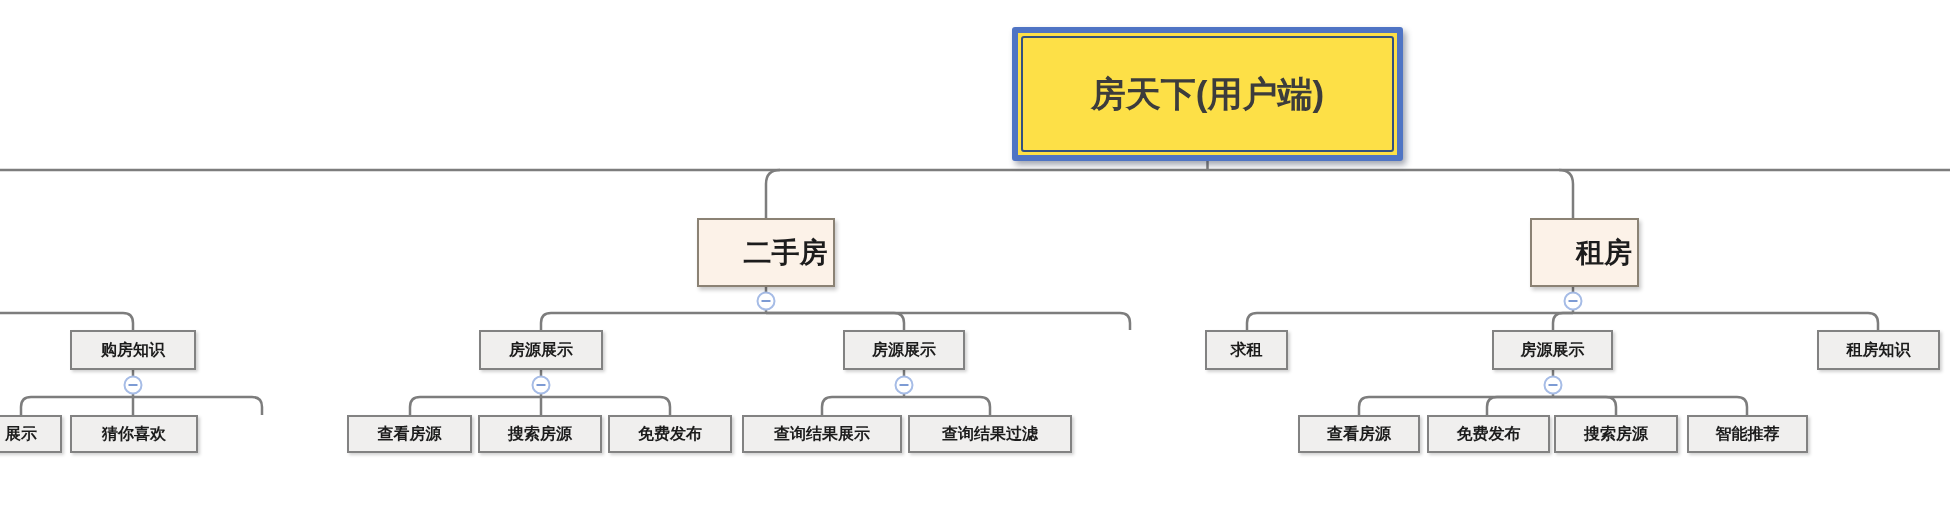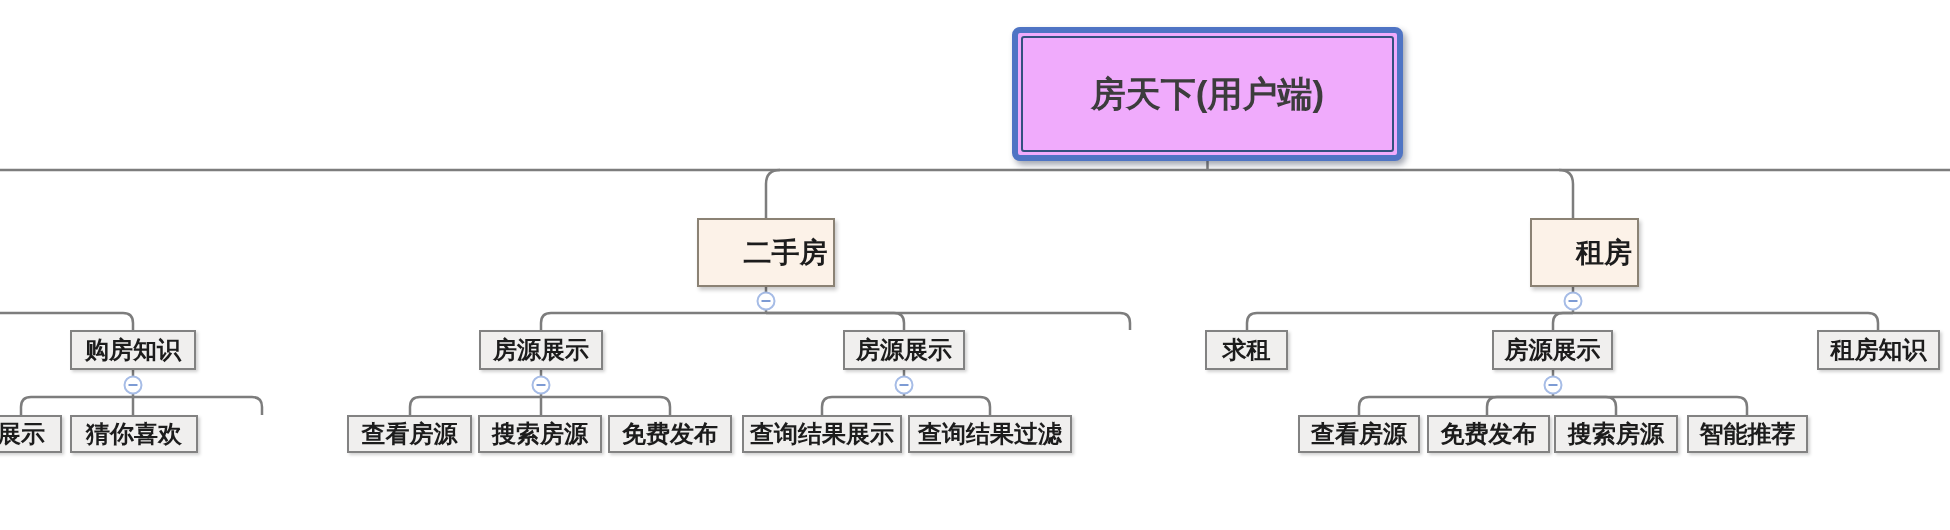--- a/index.html
+++ b/index.html
@@ -11,35 +11,35 @@
     font-family:"Liberation Sans","DejaVu Sans",sans-serif;
   }
   #wires{position:absolute;left:0;top:0;}
   .node{
     position:absolute;
     box-sizing:border-box;
     display:flex;align-items:center;justify-content:center;
     background:#f0efee;
     border:2px solid #828282;
     color:#1c1c1c;
-    font-size:24px;font-weight:600;
+    font-size:16px;font-weight:600;
     white-space:nowrap;
     box-shadow:2px 2px 3px rgba(0,0,0,.18);
   }
   .lv2{
     background:#fcf2e8;
     border:2px solid #8b8274;
     font-size:28px;
     box-shadow:2px 3px 4px rgba(0,0,0,.22);
     padding-left:39px;
   }
   .root{
-    background:#f0abfc;
+    background:#fde047;
     border:6px solid #4f74c4;
-    border-radius:8px;
+    border-radius:3px;
     font-size:35px;font-weight:700;color:#3c3c3c;
     box-shadow:3px 4px 6px rgba(50,60,85,.45);
   }
   .root::before{
     content:"";position:absolute;inset:3px;
     border:2px solid #33517f;border-radius:3px;
     pointer-events:none;
   }
 </style>
 </head>

